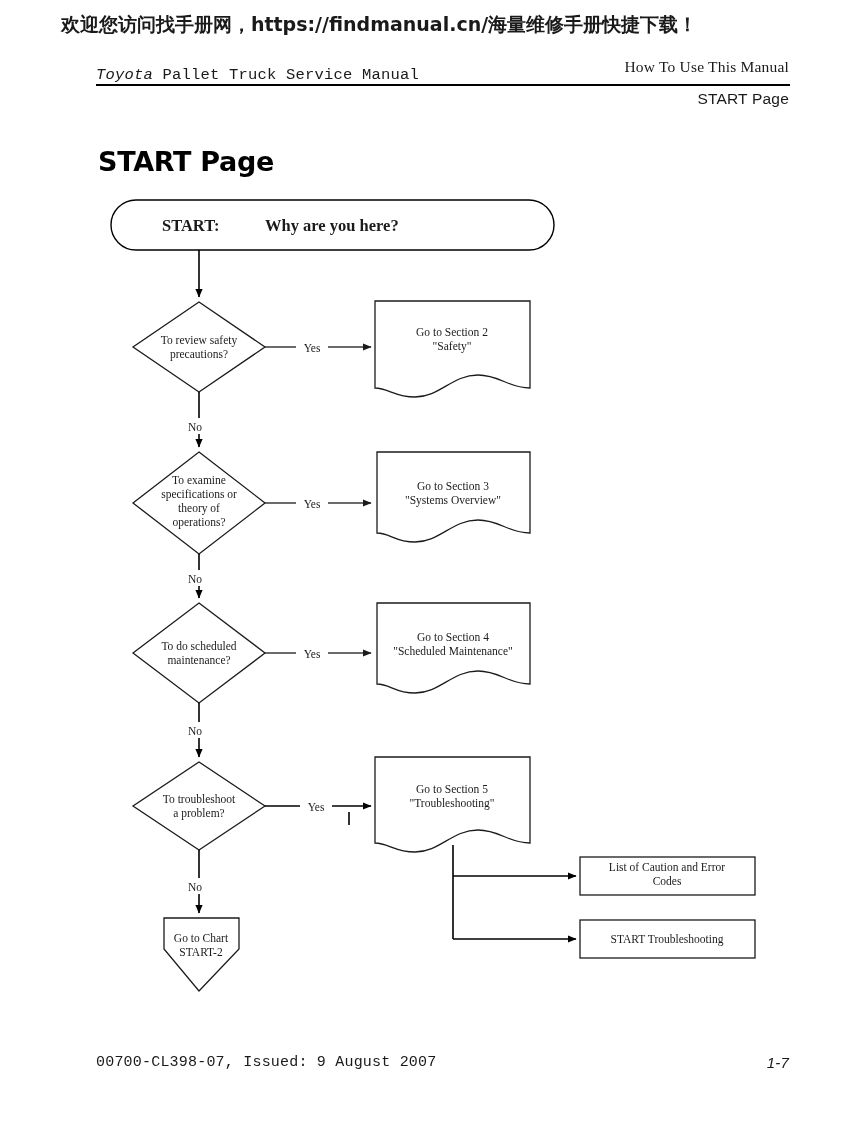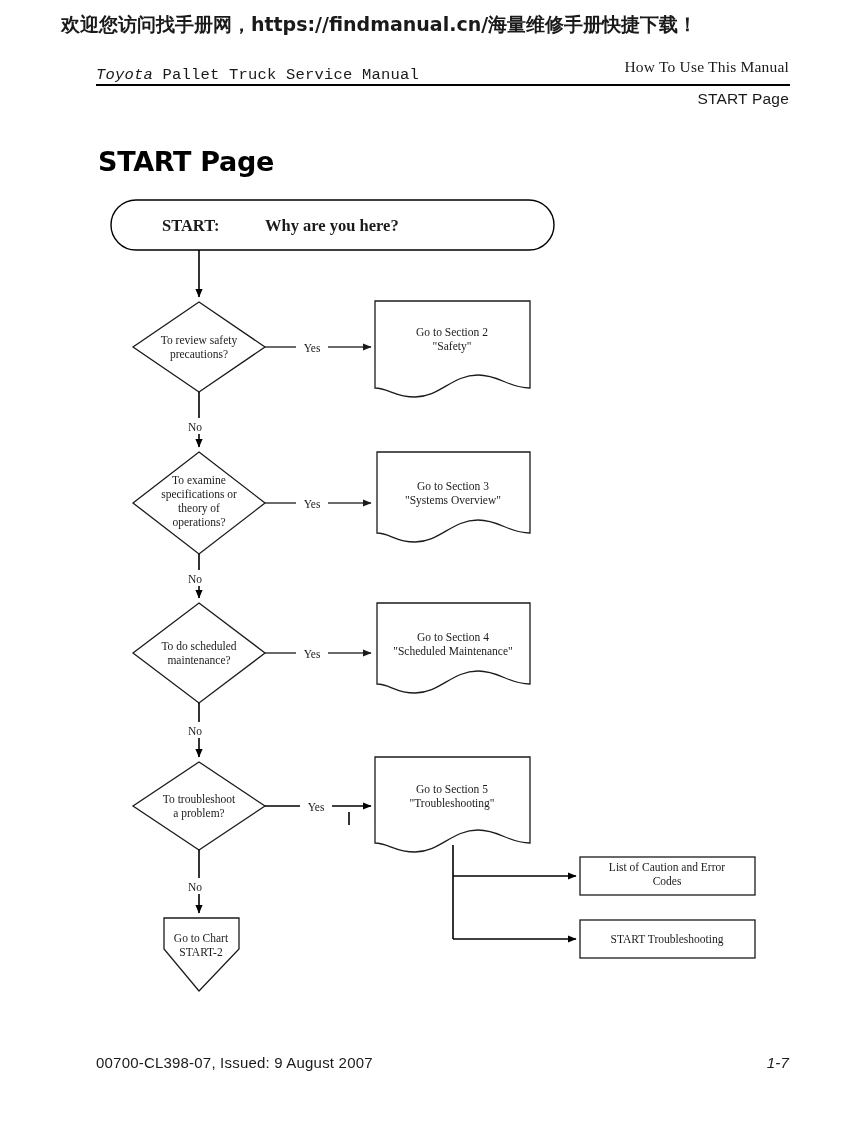--- a/index.html
+++ b/index.html
@@ -58,21 +58,21 @@
   .shape-thin{fill:#ffffff;stroke:#1b1b1b;stroke-width:1.3;}
   .ln{stroke:#000;stroke-width:1.6;fill:none;}
   .ln-thin{stroke:#3a3a3a;stroke-width:1.5;fill:none;}
   .t-node{font-size:11.5px;text-anchor:middle;}
   .t-edge{font-size:11.5px;text-anchor:middle;}
   .t-start-lbl{font-family:"Liberation Serif", serif;font-weight:bold;font-size:16.5px;}
 
   
   .ftr-left{
     position:absolute;left:96px;top:1054px;
-    font-family:Liberation Sans, sans-serif;font-size:15px;color:#1a1a1a;
+    font-family:Liberation Mono, monospace;font-size:15px;color:#1a1a1a;
     letter-spacing:.2px;white-space:nowrap;
   }
   .ftr-right{
     position:absolute;right:77px;top:1054px;
     font-family:"Liberation Sans", sans-serif;font-size:15px;color:#1a1a1a;
     letter-spacing:.2px;white-space:nowrap;font-style:italic;
   }
 </style>
 </head>
 <body>

